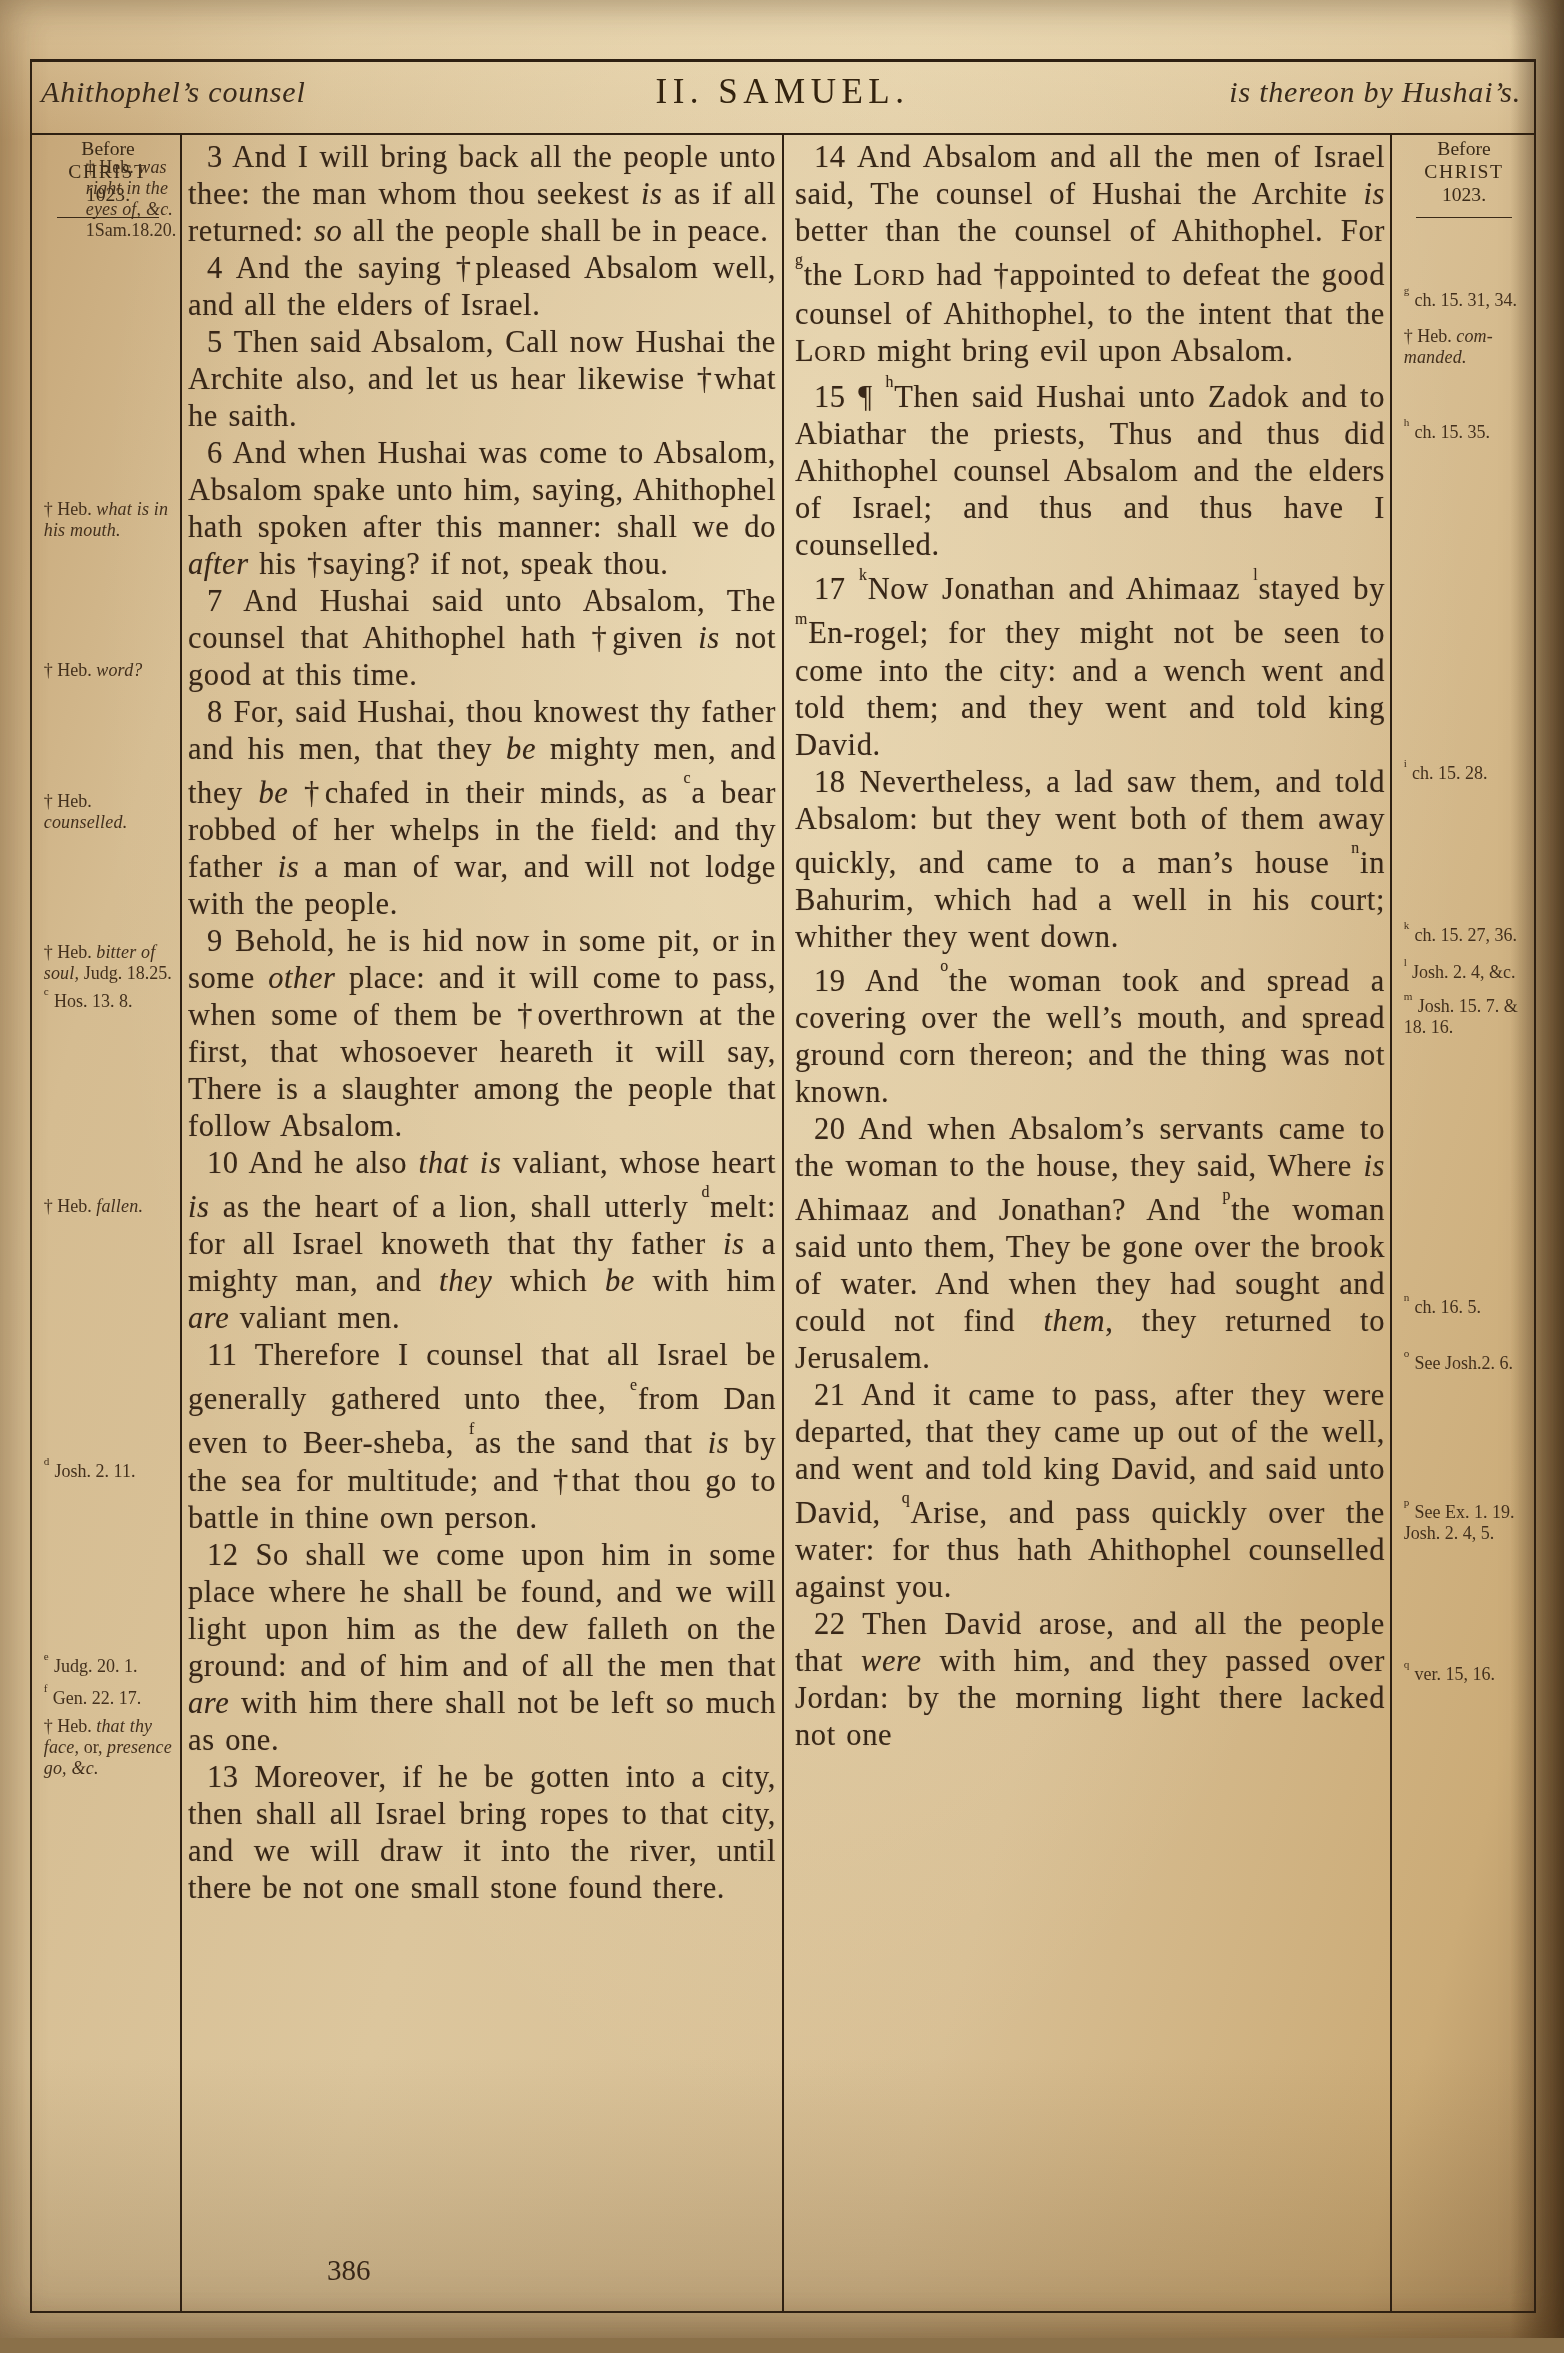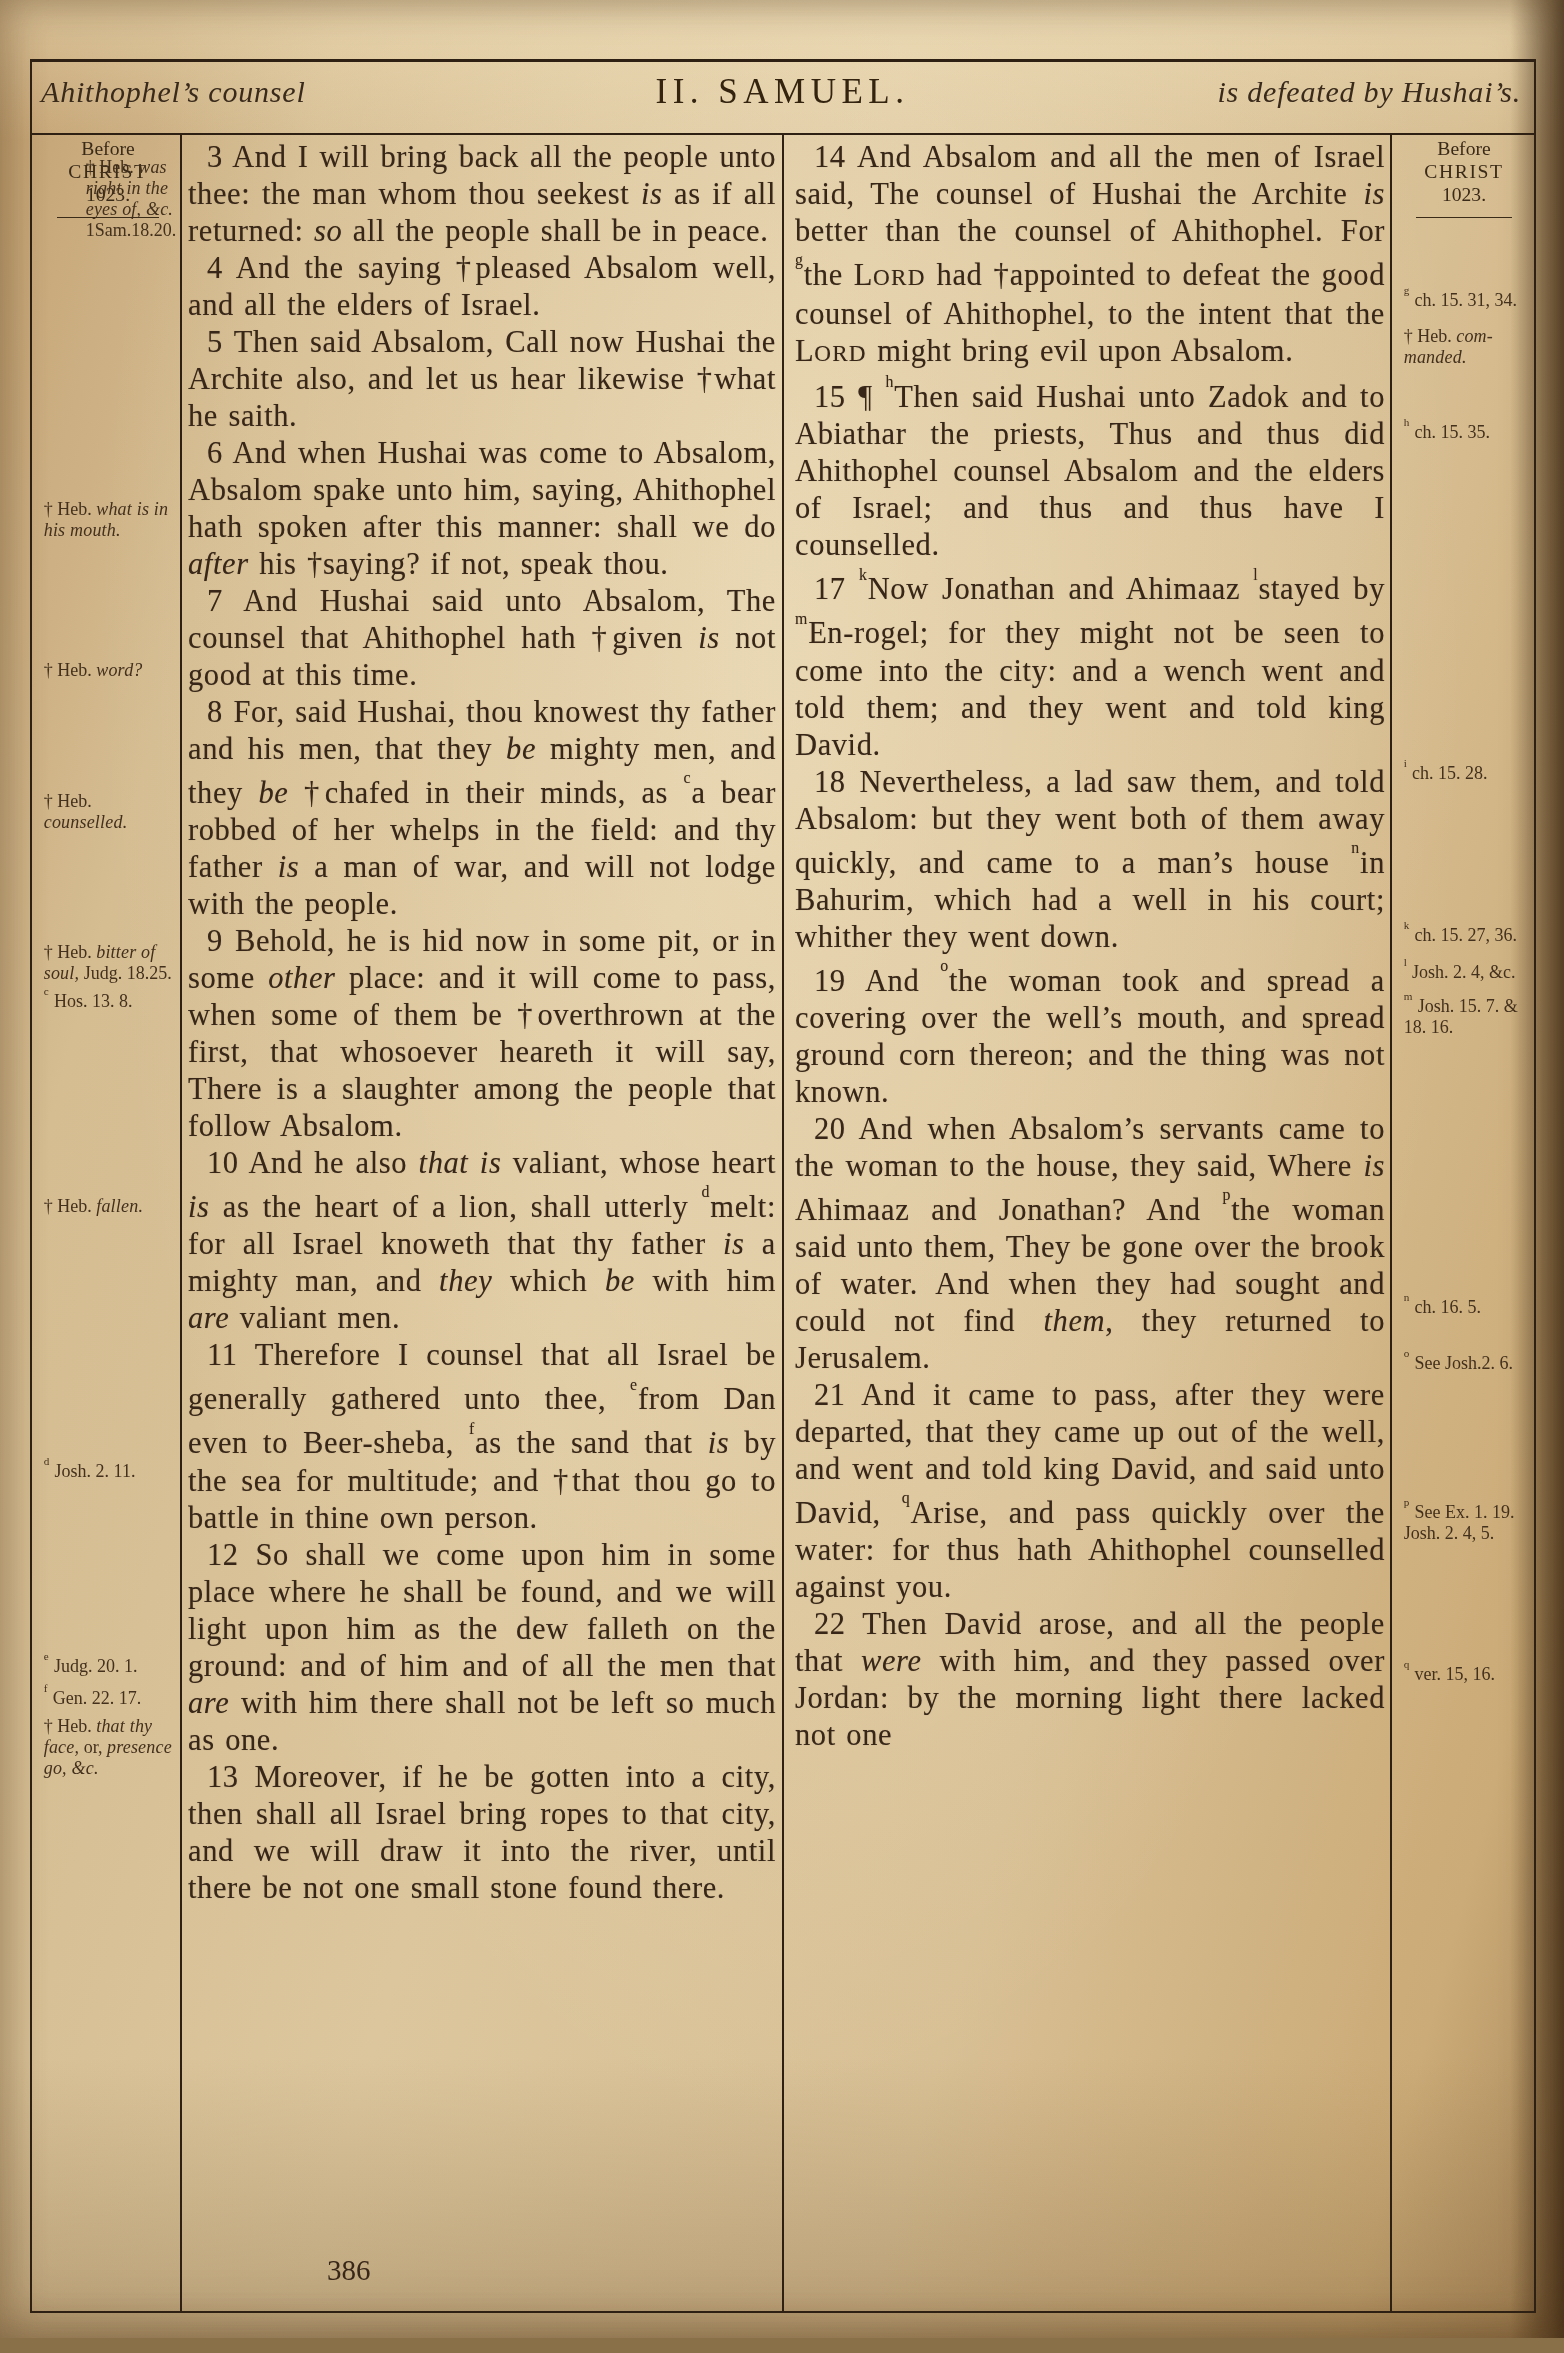--- a/index.html
+++ b/index.html
@@ -50,21 +50,21 @@
   <div class="inkline" style="left:30px;top:133px;width:1506px;height:1.6px;"></div>
   <div class="inkline" style="left:30px;top:2311px;width:1506px;height:2.3px;"></div>
   <div class="inkline" style="left:30px;top:59px;width:1.6px;height:2254px;"></div>
   <div class="inkline" style="left:1534px;top:59px;width:2.3px;height:2254px;"></div>
   <div class="inkline" style="left:180px;top:135px;width:1.6px;height:2176px;"></div>
   <div class="inkline" style="left:782px;top:135px;width:1.6px;height:2176px;"></div>
   <div class="inkline" style="left:1390px;top:135px;width:1.6px;height:2176px;"></div>
 
   <div class="hdr-left">Ahithophel’s counsel</div>
   <div class="hdr-center">II. SAMUEL.</div>
-  <div class="hdr-right">is defeated by Hushai’s.</div>
+  <div class="hdr-right">is thereon by Hushai’s.</div>
 
   <div id="leftnotes" class="margincol">
     <div class="bc-block">
       <div class="bc-l1">Before</div>
       <div class="bc-l2">CHRIST</div>
       <div class="bc-l3">1023.</div>
       <div class="bc-rule"></div>
     </div>
   <div class="mnote" style="top: 22px; margin-left: 42px;">† Heb. <i>was right in the eyes of, &amp;c.</i> 1Sam.18.20.</div>
       <div class="mnote" style="top: 364px;">† Heb. <i>what is in his mouth.</i></div>

